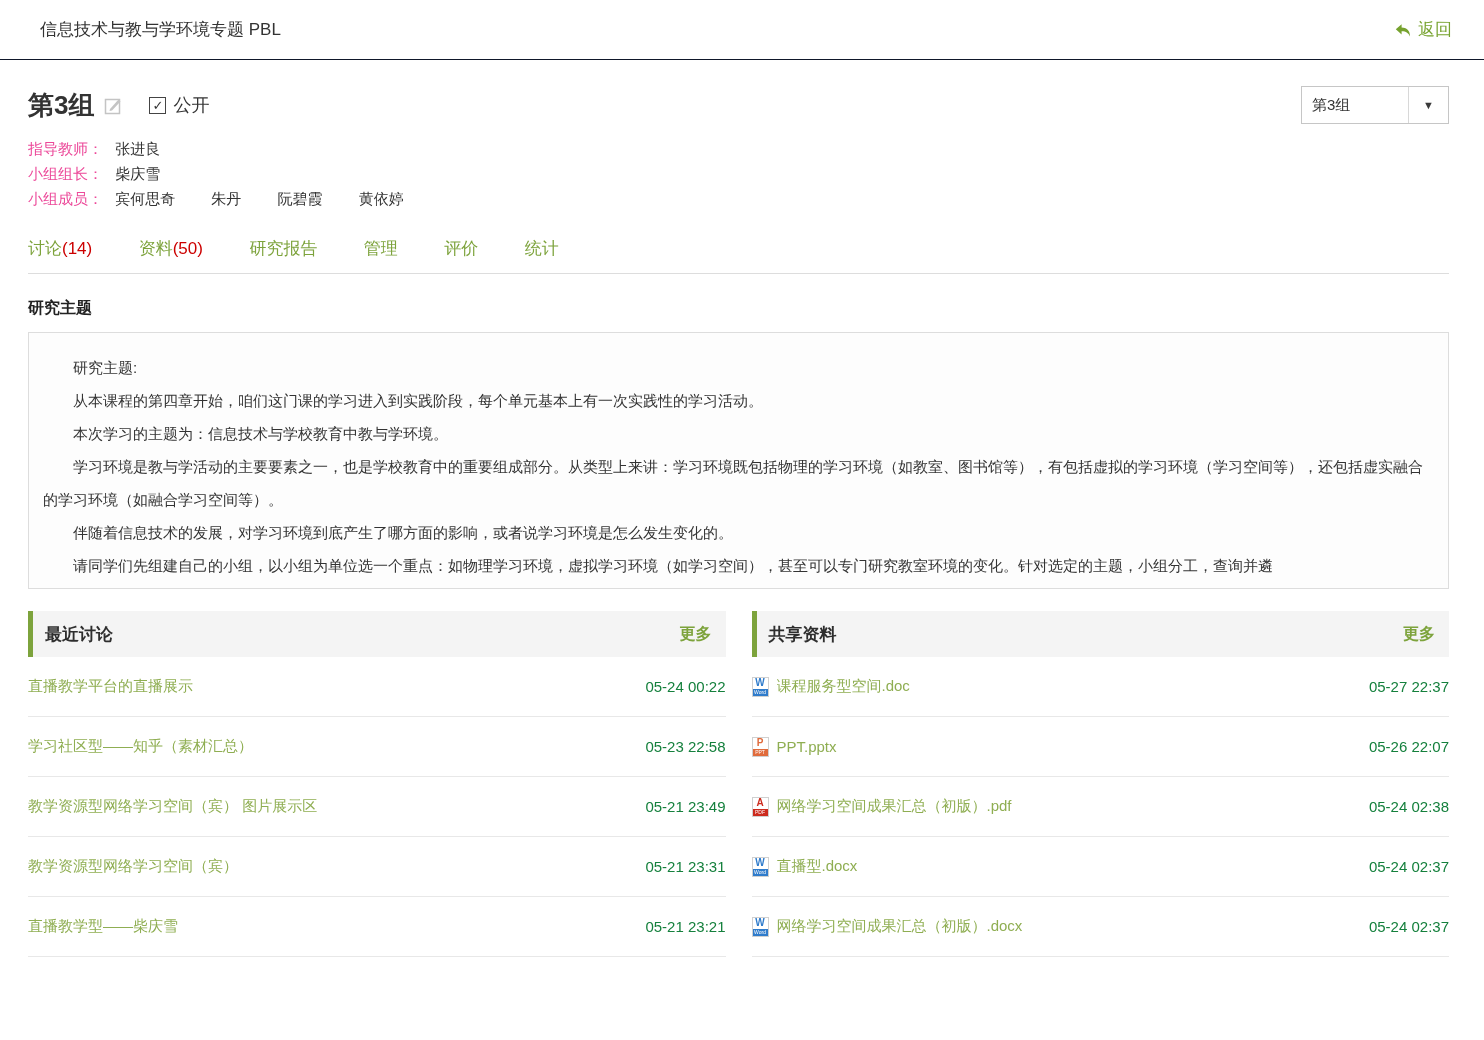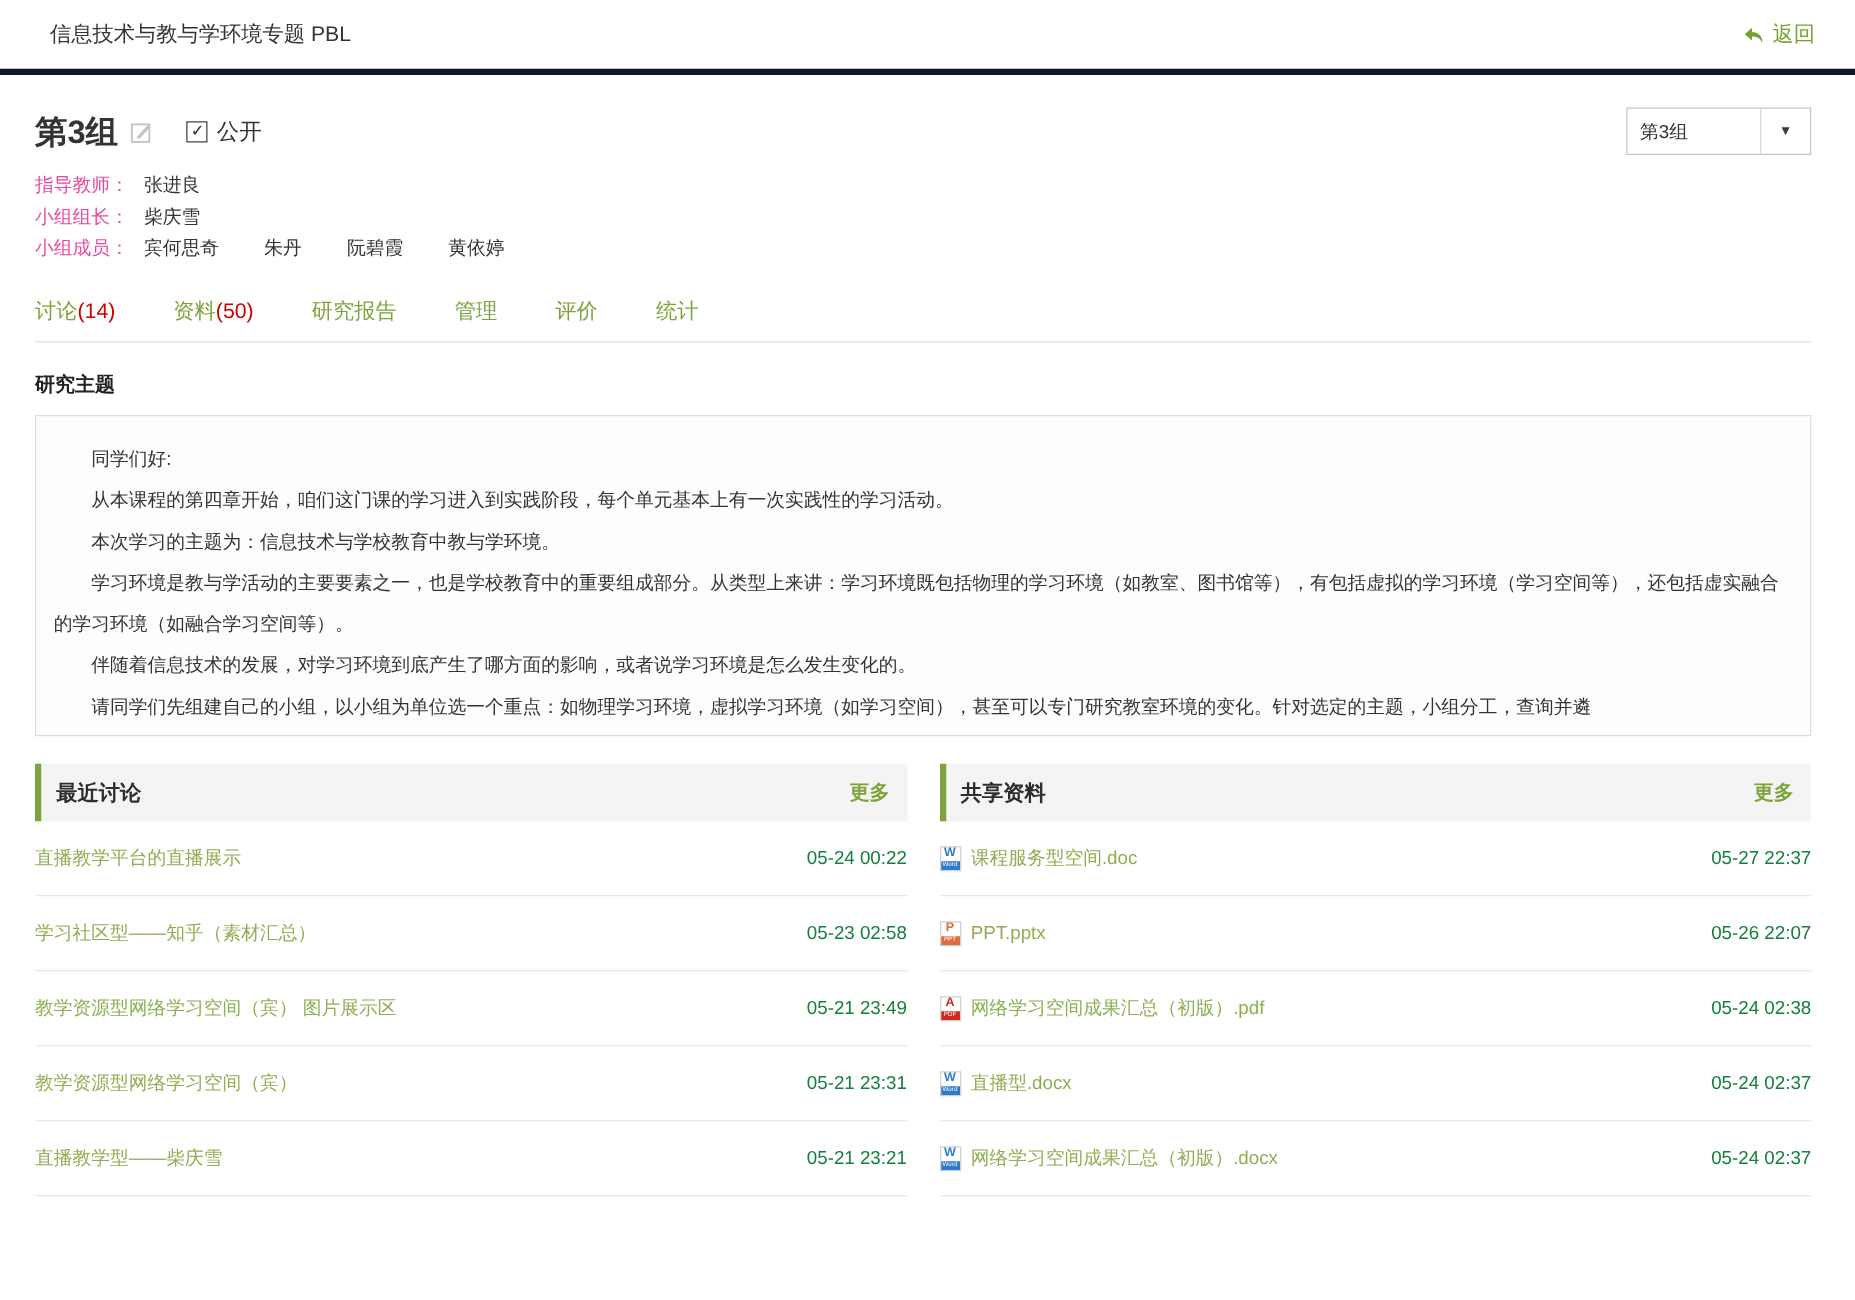--- a/index.html
+++ b/index.html
@@ -5,21 +5,21 @@
   * { box-sizing: border-box; }
   html, body { margin:0; padding:0; }
   body {
     width:1484px; height:1040px; overflow:hidden;
     background:#ffffff; color:#333;
     font-family:"Liberation Sans","DejaVu Sans",sans-serif;
   }
 
   
   .top-bar{ height:60px; display:flex; justify-content:space-between; align-items:center;
-            padding:0 32px 0 40px; border-bottom:5px solid #0f172a; }
+            padding:0 32px 0 40px; border-bottom:1px solid #0f172a; }
   .top-title{ font-size:17px; color:#333; }
   .back-link{ display:flex; align-items:center; gap:6px; color:#76a22e; font-size:17px; cursor:pointer; }
   .back-link svg{ display:block; }
 
   
   .content{ padding:0 35px 0 28px; }
   .group-row{ display:flex; align-items:center; margin-top:26px; }
   .group-name{ font-size:26px; font-weight:600; color:#333; }
   .edit-icon{ margin-left:10px; cursor:pointer; display:inline-flex; }
   .pub-wrap{ display:flex; align-items:center; margin-left:26px; gap:7px; }
@@ -135,42 +135,42 @@
     <span class="tab"><span>讨论</span><span class="cnt">(14)</span></span>
     <span class="tab"><span>资料</span><span class="cnt">(50)</span></span>
     <span class="tab"><span>研究报告</span><span class="cnt"></span></span>
     <span class="tab"><span>管理</span><span class="cnt"></span></span>
     <span class="tab"><span>评价</span><span class="cnt"></span></span>
     <span class="tab"><span>统计</span><span class="cnt"></span></span>
   </div>
 
   <div class="topic-heading">研究主题</div>
   <div class="topic-box">
-    <p>同学们好:</p>
+    <p>研究主题:</p>
     <p>从本课程的第四章开始，咱们这门课的学习进入到实践阶段，每个单元基本上有一次实践性的学习活动。</p>
     <p>本次学习的主题为：信息技术与学校教育中教与学环境。</p>
     <p>学习环境是教与学活动的主要要素之一，也是学校教育中的重要组成部分。从类型上来讲：学习环境既包括物理的学习环境（如教室、图书馆等），有包括虚拟的学习环境（学习空间等），还包括虚实融合的学习环境（如融合学习空间等）。</p>
     <p>伴随着信息技术的发展，对学习环境到底产生了哪方面的影响，或者说学习环境是怎么发生变化的。</p>
     <p>请同学们先组建自己的小组，以小组为单位选一个重点：如物理学习环境，虚拟学习环境（如学习空间），甚至可以专门研究教室环境的变化。针对选定的主题，小组分工，查询并遴</p>
   </div>
 
   <div class="panels">
 
     <div class="panel">
       <div class="panel-header">
         <span class="panel-title">最近讨论</span>
         <span class="more-link">更多</span>
       </div>
       <div class="row">
         <span class="row-link">直播教学平台的直播展示</span>
         <span class="row-date">05-24 00:22</span>
       </div>
       <div class="row">
         <span class="row-link">学习社区型——知乎（素材汇总）</span>
-        <span class="row-date">05-23 02:58</span>
+        <span class="row-date">05-23 22:58</span>
       </div>
       <div class="row">
         <span class="row-link">教学资源型网络学习空间（宾） 图片展示区</span>
         <span class="row-date">05-21 23:49</span>
       </div>
       <div class="row">
         <span class="row-link">教学资源型网络学习空间（宾）</span>
         <span class="row-date">05-21 23:31</span>
       </div>
       <div class="row">

